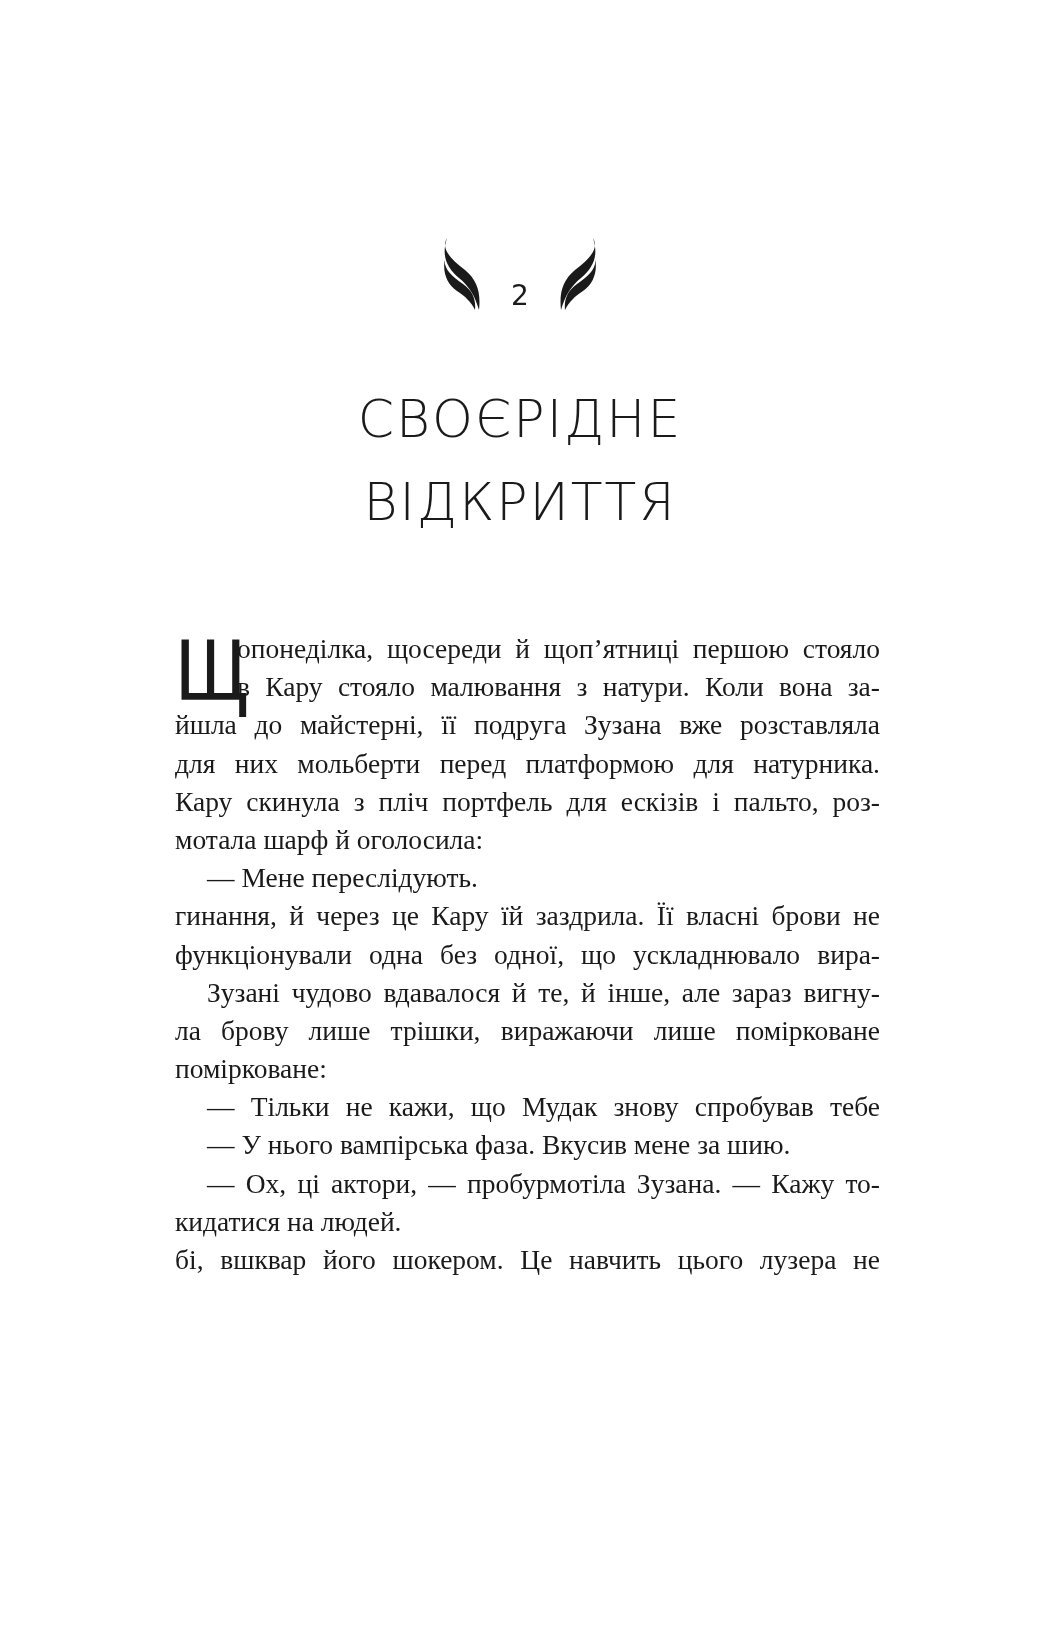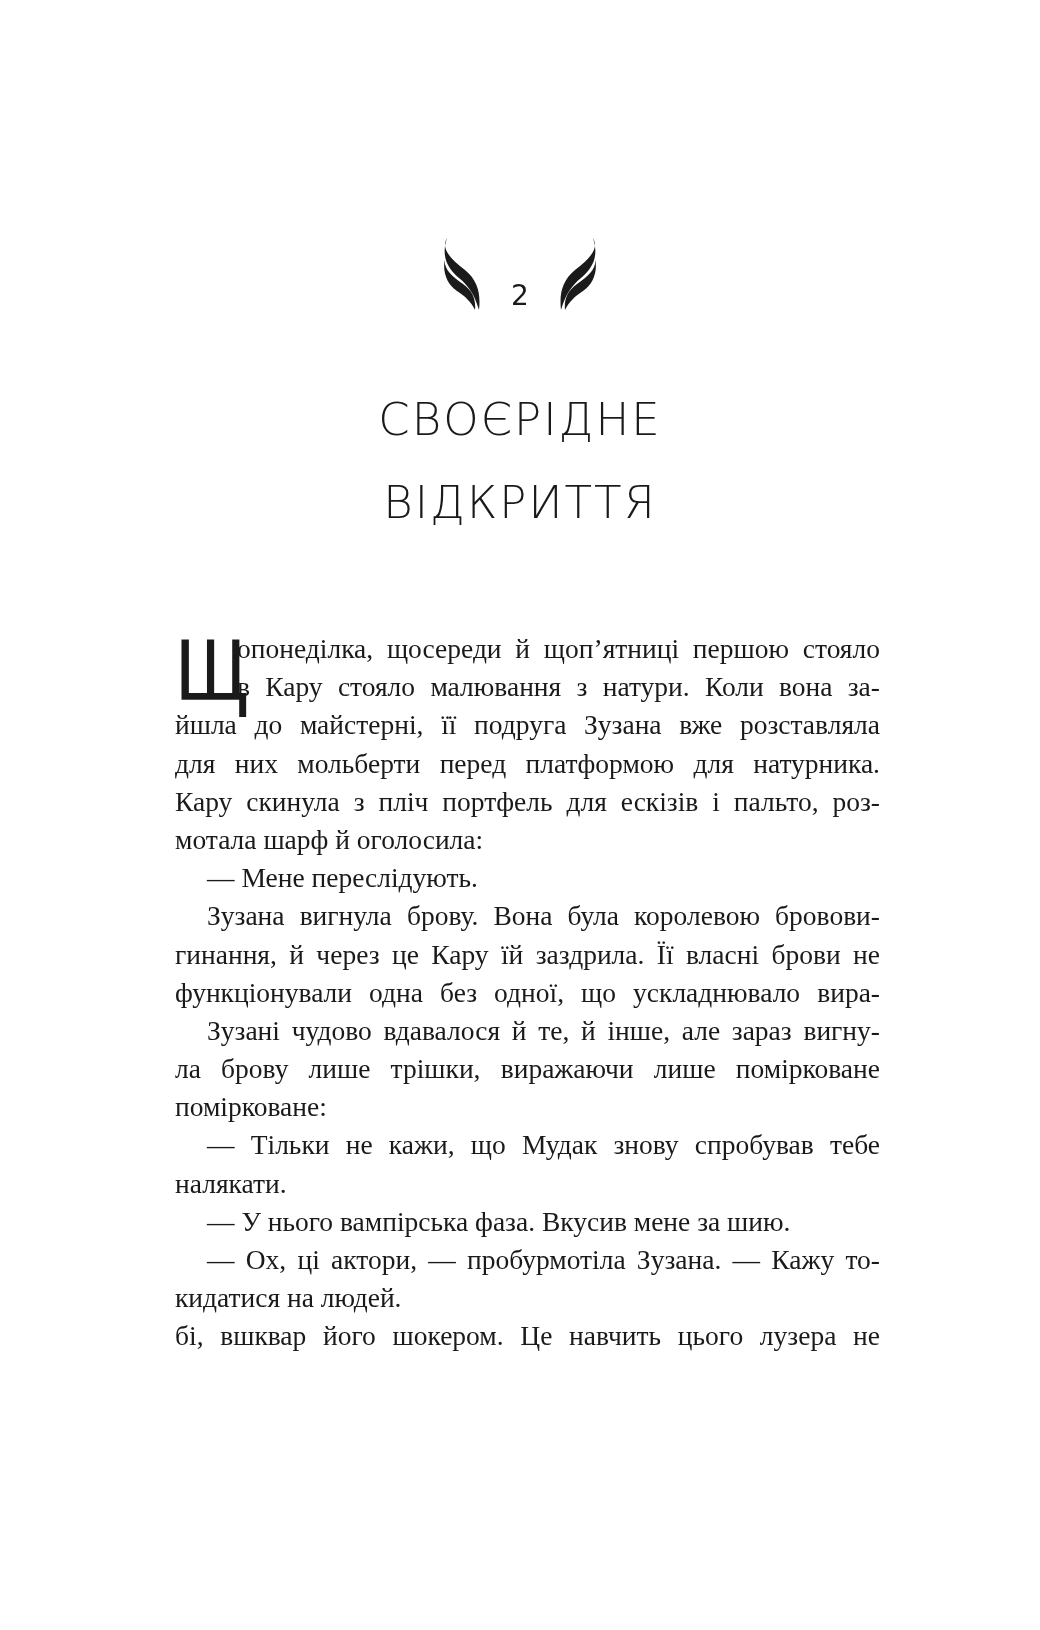--- a/index.html
+++ b/index.html
@@ -3,21 +3,21 @@
 <meta charset="utf-8">
 <style>
   html, body { margin: 0; padding: 0; background: #ffffff; }
   body { width: 1040px; height: 1630px; position: relative; overflow: hidden; color: #1a1a1a; }
   .page { position: absolute; left: 0; top: 0; width: 1040px; height: 1630px; background: #fff; }
 
   .ornament { position: absolute; top: 232px; left: 0; width: 1040px; height: 80px; display: flex; justify-content: center; align-items: flex-end; }
   .orn-left, .orn-right { width: 46px; height: 76px; display: block; }
   .chapter-num { font-family: "DejaVu Sans", sans-serif; font-size: 28px; color: #1a1a1a; margin: 0 22px 2px 22px; line-height: 1; }
 
-  .title { position: absolute; top: 378px; left: 0; width: 1040px; text-align: center; font-family: "DejaVu Sans", sans-serif; font-weight: 300; font-size: 45px; line-height: 83px; letter-spacing: 2px; color: #1a1a1a; }
+  .title { position: absolute; top: 378px; left: 0; width: 1040px; text-align: center; font-family: "DejaVu Sans", sans-serif; font-weight: 300; font-size: 52px; line-height: 83px; letter-spacing: 2px; color: #1a1a1a; }
   .title .line { display: block; }
 
   .body { position: absolute; left: 175px; top: 630px; width: 705px; font-family: "Liberation Serif", serif; font-size: 27.5px; color: #1a1a1a; }
   .ln { display: block; height: 38.2px; line-height: 38.2px; white-space: nowrap; }
   .ln.justify { text-align: justify; text-align-last: justify; }
   .ln.indent { padding-left: 32px; }
   .dropcap { position: absolute; left: 0px; top: 4px; font-family: "Liberation Sans", sans-serif; font-size: 88px; line-height: 72px; font-weight: 400; color: #1a1a1a; transform: scaleX(0.9); transform-origin: left top; }
   .cap-ln { padding-left: 62px; }
 </style>
 </head>
@@ -44,27 +44,25 @@
 
   <div class="body">
     <span class="dropcap">Щ</span>
     <span class="ln justify cap-ln">опонеділка, щосереди й щоп’ятниці першою стояло</span>
     <span class="ln justify cap-ln">в Кару стояло малювання з натури. Коли вона за-</span>
     <span class="ln justify">йшла до майстерні, її подруга Зузана вже розставляла</span>
     <span class="ln justify">для них мольберти перед платформою для натурника.</span>
     <span class="ln justify">Кару скинула з пліч портфель для ескізів і пальто, роз-</span>
     <span class="ln">мотала шарф й оголосила:</span>
     <span class="ln indent">— Мене переслідують.</span>
-    <span class="ln justify indent">Зузана вигнула брову. Вона була королевою бровови-</span>
     <span class="ln justify">гинання, й через це Кару їй заздрила. Її власні брови не</span>
     <span class="ln justify">функціонували одна без одної, що ускладнювало вира-</span>
     <span class="ln justify indent">Зузані чудово вдавалося й те, й інше, але зараз вигну-</span>
     <span class="ln justify">ла брову лише трішки, виражаючи лише помірковане</span>
     <span class="ln">помірковане:</span>
     <span class="ln justify indent">— Тільки не кажи, що Мудак знову спробував тебе</span>
-    <span class="ln">налякати.</span>
     <span class="ln indent">— У нього вампірська фаза. Вкусив мене за шию.</span>
     <span class="ln justify indent">— Ох, ці актори, — пробурмотіла Зузана. — Кажу то-</span>
     <span class="ln">кидатися на людей.</span>
     <span class="ln justify">бі, вшквар його шокером. Це навчить цього лузера не</span>
   </div>
 
 </div>
 
 </body></html>

